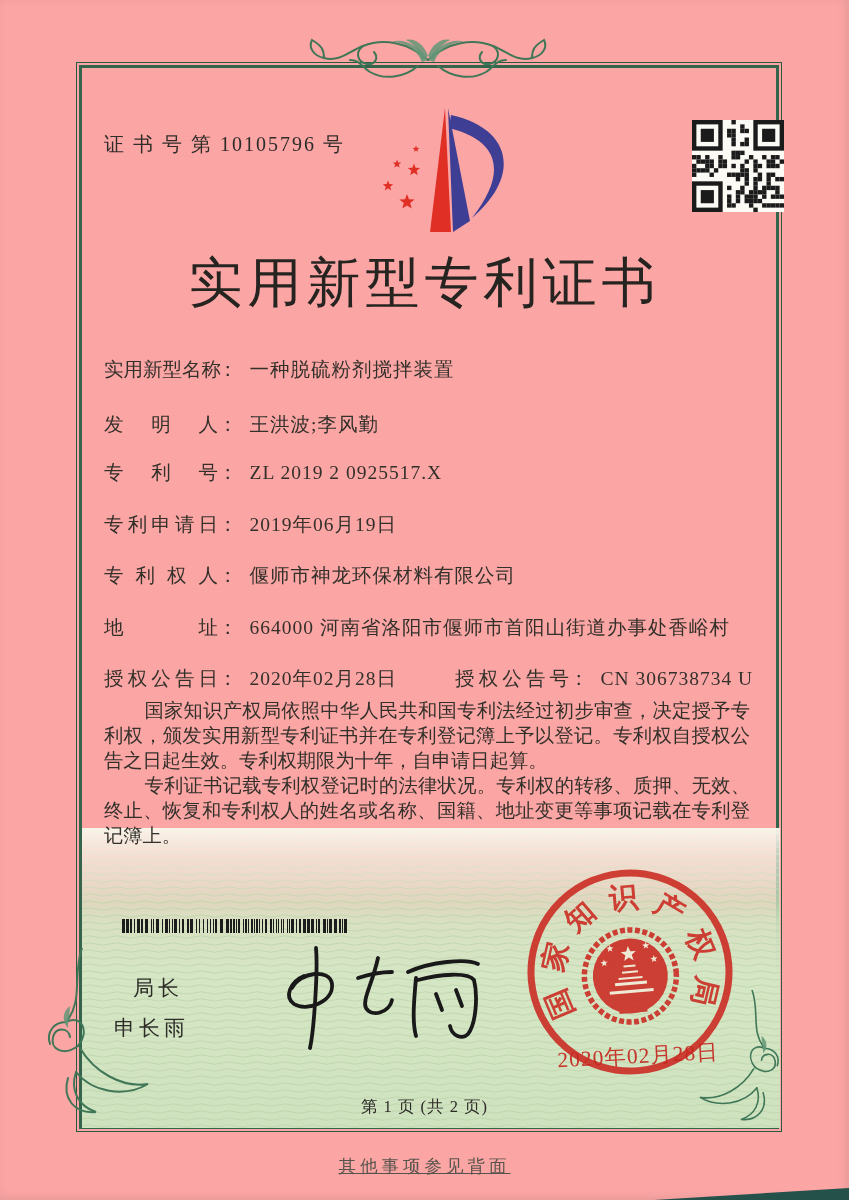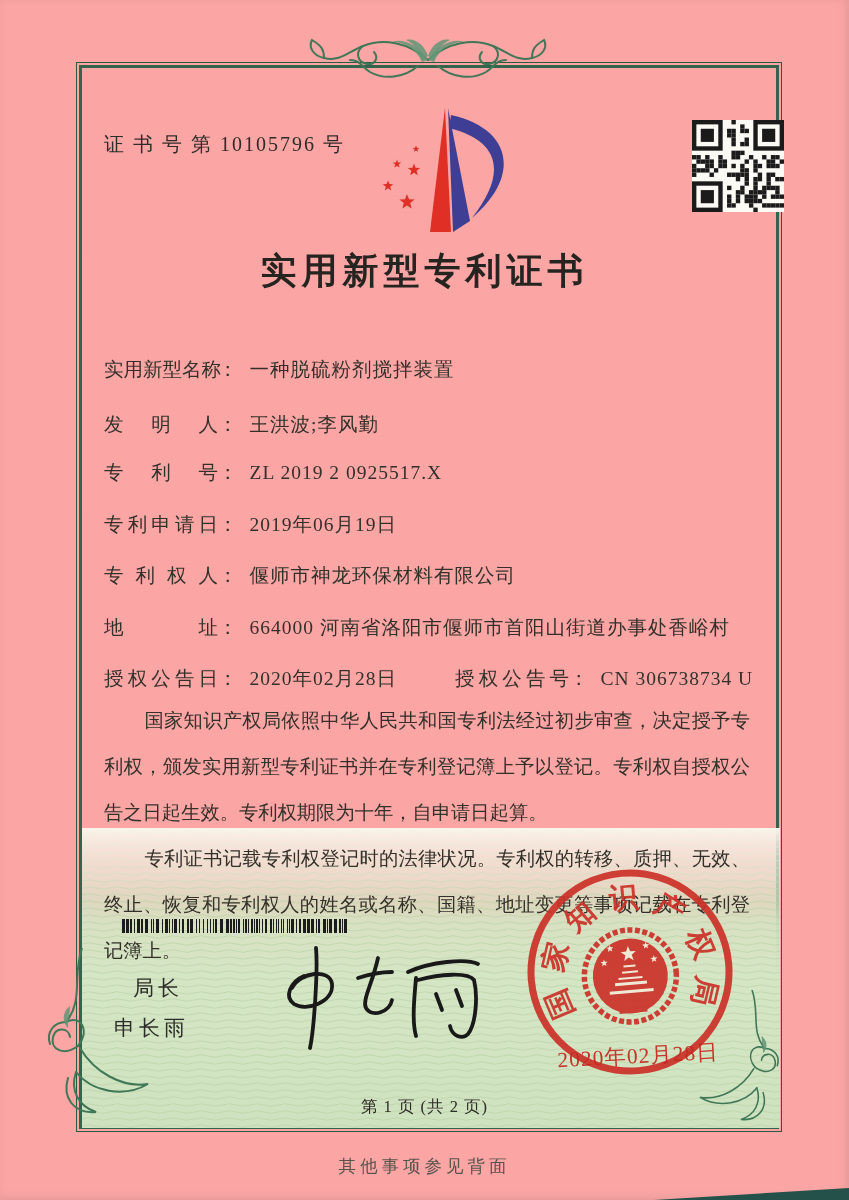--- a/index.html
+++ b/index.html
@@ -11,37 +11,37 @@
   .frame-inner{position:absolute;left:2px;top:2px;right:2px;bottom:2px;border:3px solid #34644b;
         background:repeating-linear-gradient(180deg,rgba(190,178,148,.07) 0 1px,rgba(0,0,0,0) 1px 8px);}
   
   .zone{position:absolute;left:82px;top:828px;width:698px;height:300px;
         background:linear-gradient(180deg,rgba(215,231,200,0) 0,rgba(215,231,200,.55) 45px,rgba(213,230,197,.92) 95px,#d5e6c5 150px,#cfe2bf 100%);}
   .zone svg{position:absolute;left:0;top:0;}
   .zone-fade{position:absolute;left:0;top:0;width:100%;height:75px;
         background:linear-gradient(180deg,#f8f4e9 0,rgba(248,244,233,0) 100%);}
   .cert-no{position:absolute;left:104px;top:131px;font-size:20px;letter-spacing:2px;color:#2e2c28;}
   .title{position:absolute;left:0;right:0;top:247px;margin:0;text-align:center;
-        font-size:36px;font-weight:700;letter-spacing:5px;color:#262420;}
+        font-size:54px;font-weight:400;letter-spacing:5px;color:#262420;}
   .field-row{position:absolute;left:104px;width:660px;font-size:19.5px;color:#33302a;white-space:nowrap;}
   .flabel{display:inline-flex;justify-content:space-between;width:114px;vertical-align:bottom;}
   .colon{margin-right:12px;}
   .fvalue{letter-spacing:1px;}
   .grant-pair{position:absolute;left:351px;top:0;white-space:nowrap;}
-  .body-text{position:absolute;left:104px;top:698px;width:646px;font-size:19.3px;line-height:46px;
+  .body-text{position:absolute;left:104px;top:698px;width:646px;font-size:19.3px;line-height:25px;
         color:#33302a;text-align:justify;}
   .body-text p{margin:0;text-indent:2.1em;}
   .director-title{position:absolute;left:133px;top:974px;font-size:21px;letter-spacing:4px;color:#2e2c28;font-family:Liberation Mono, monospace;}
   .director-name{position:absolute;left:114px;top:1014px;font-size:21px;letter-spacing:4px;color:#2e2c28;}
   .seal-date{position:absolute;left:543px;top:1041px;width:190px;text-align:center;
         font-size:21.5px;color:#c5271f;letter-spacing:1px;transform:rotate(-3deg);opacity:.92;}
   .page-note{position:absolute;left:0;right:0;top:1096px;text-align:center;font-size:16.5px;
         letter-spacing:1px;color:#2e2c28;}
   .back-note{position:absolute;left:0;right:0;top:1154px;text-align:center;font-size:17.5px;
-        letter-spacing:4px;color:#57544c;}
+        letter-spacing:4px;color:#57544c;text-decoration:underline;}
   .scan-wedge{position:absolute;right:0;bottom:0;width:195px;height:12px;background:#24514a;
         -webkit-clip-path:polygon(0 100%,100% 0,100% 100%);clip-path:polygon(0 100%,100% 0,100% 100%);}
   .abs{position:absolute;}
   .seal-ch{font-family:"Liberation Serif","DejaVu Serif",serif;font-weight:bold;font-size:29px;
         fill:#cc3128;text-anchor:middle;}
   .orn{stroke:#3f7757;stroke-width:2;fill:none;stroke-linecap:round;}
   .orn-leaf{fill:#619577;stroke:none;opacity:.85;}
 </style>
 </head>
 <body>

